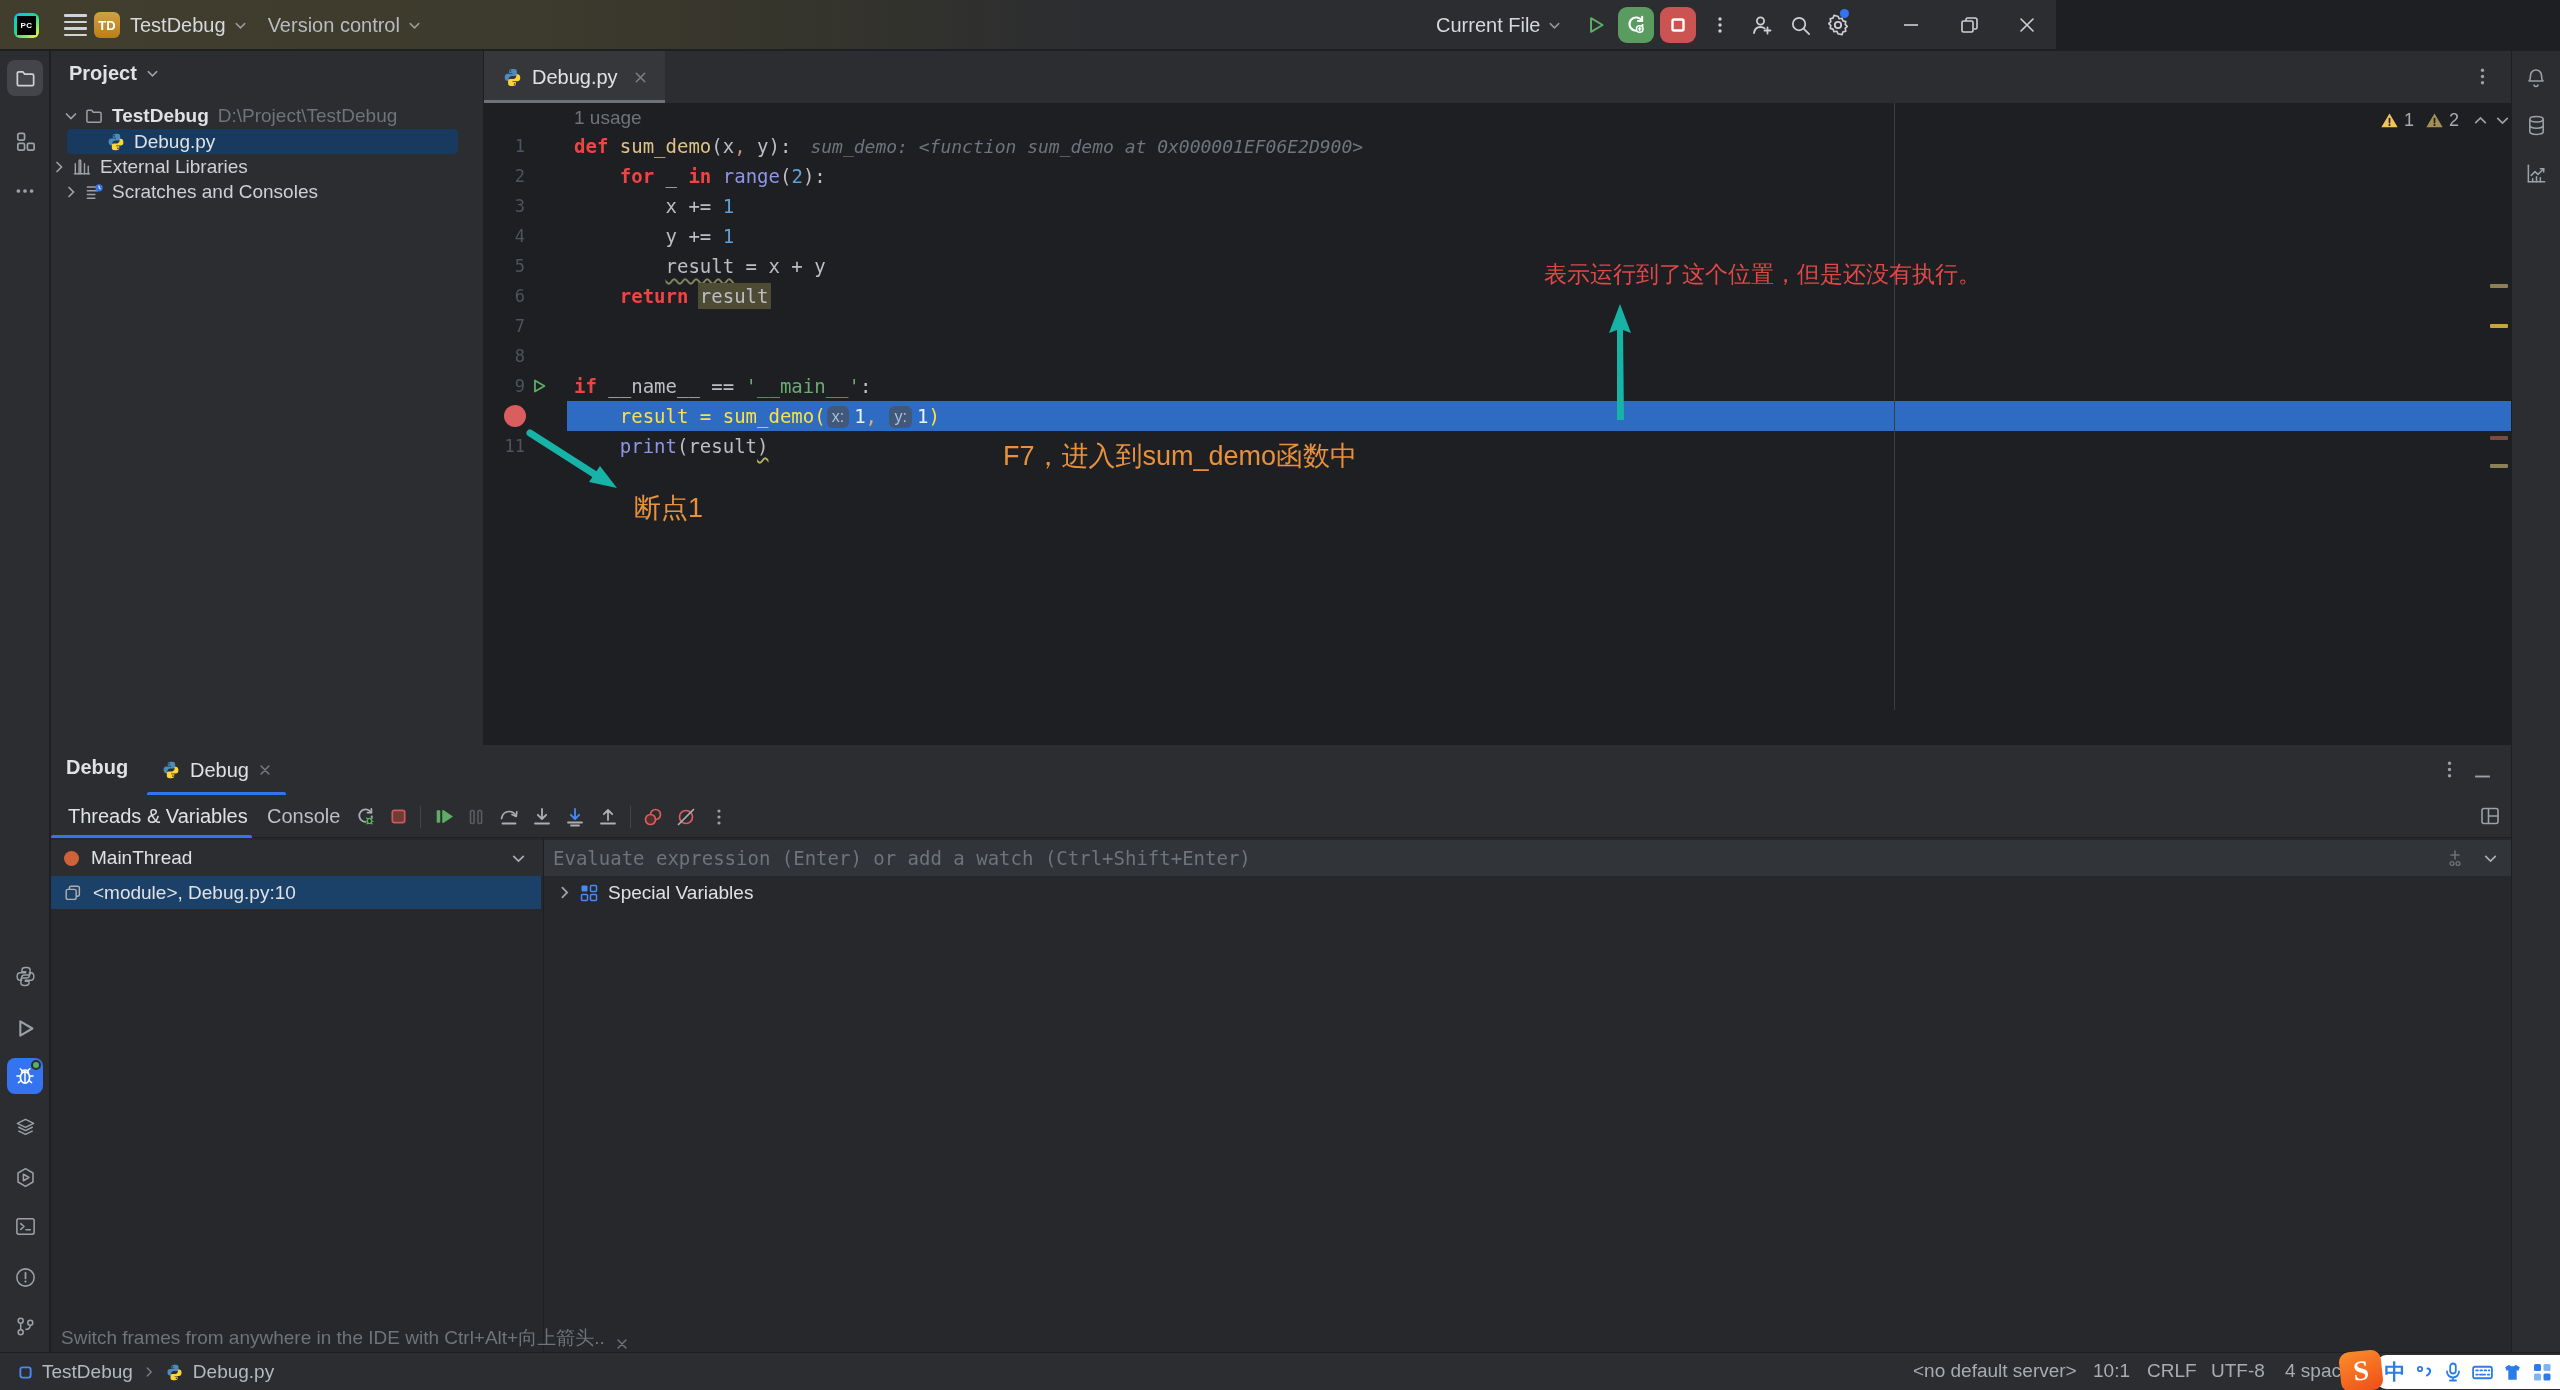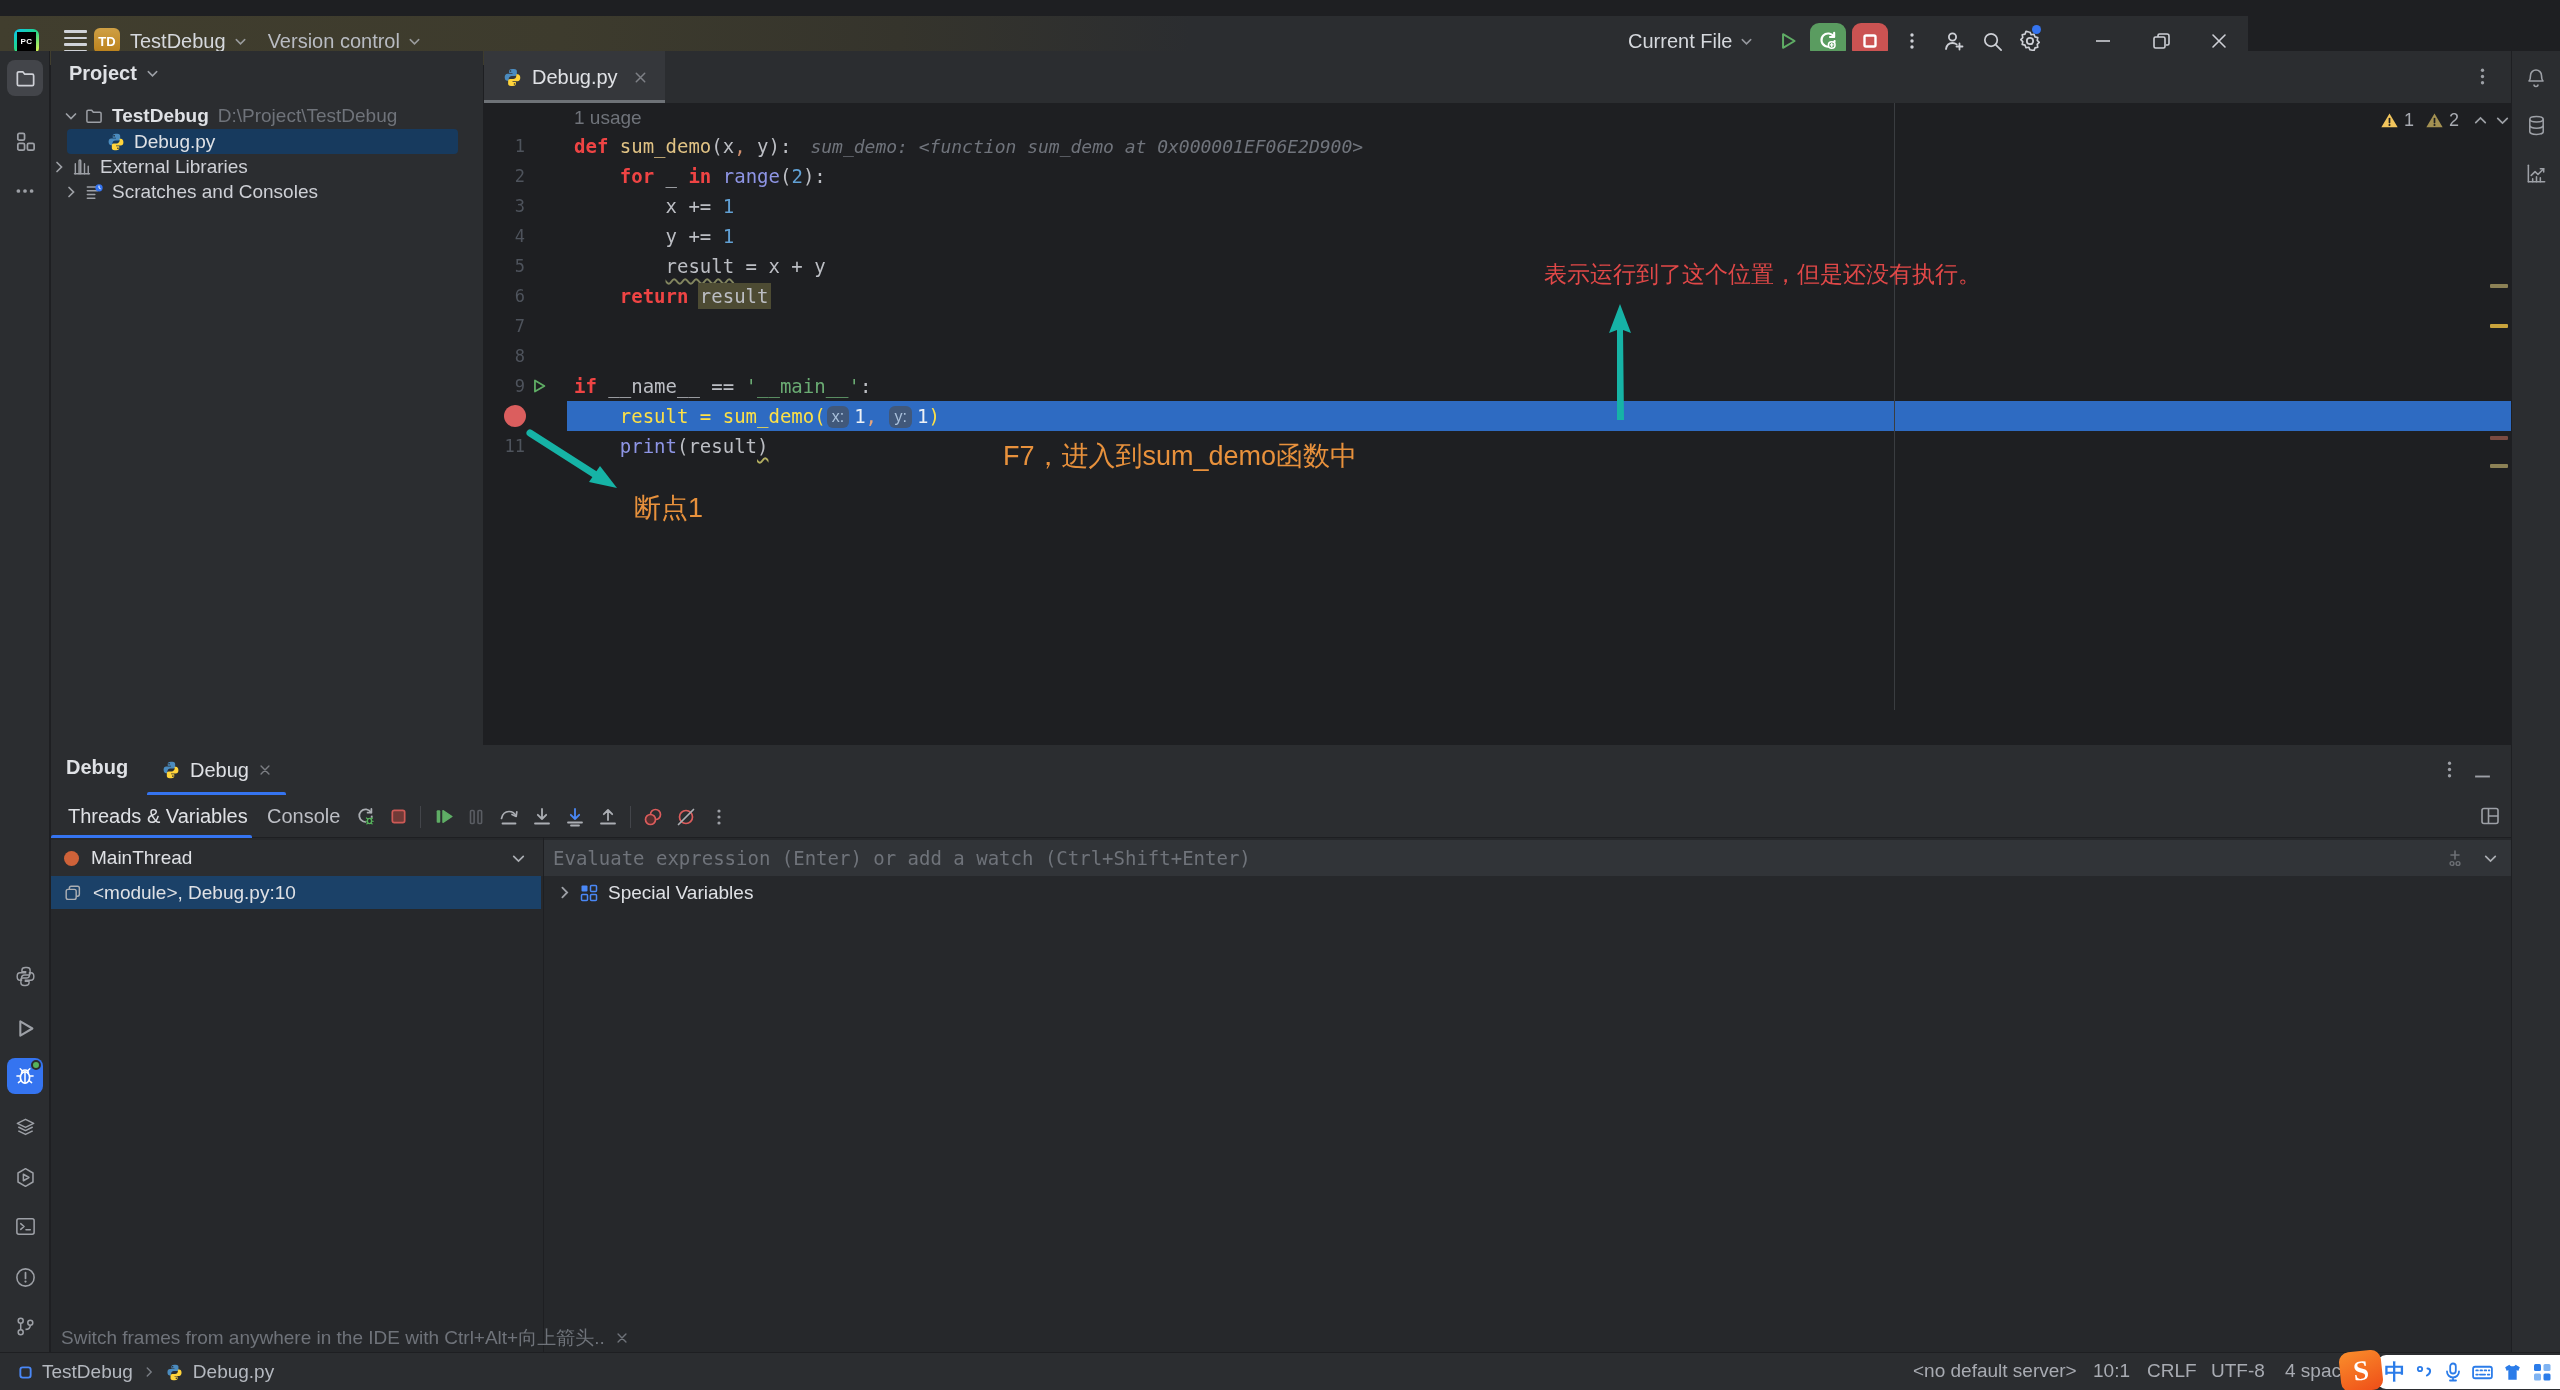--- a/index.html
+++ b/index.html
@@ -2,21 +2,21 @@
 <html><head>
 <meta charset="utf-8">
 <style>
   * { margin:0; padding:0; box-sizing:border-box; }
   html,body { width:2560px; height:1390px; overflow:hidden; background:#1E1F22; }
   body { font-family:"Liberation Sans", sans-serif; color:#DFE1E5; }
   .abs { position:absolute; }
   #app { position:relative; width:2560px; height:1390px; background:#1E1F22; }
 
   
-  #titlebar { left:0; top:16px; width:2248px; height:50px;
+  #titlebar { left:0; top:0; width:2056px; height:50px;
     background:linear-gradient(90deg,#413E2E 0%,#3D3B2D 25%,#35342C 40%,#2B2D30 53%,#2B2D30 100%);
     border-bottom:1px solid #1E1F22; }
   .tb-left { position:absolute; left:0; top:0; height:50px; display:flex; align-items:center; }
   .tb-right { position:absolute; right:0; top:0; height:50px; display:flex; align-items:center; }
   .tb-text { font-size:20px; color:#D5D8DD; }
   .tb-dim { color:#B8BBC2; }
   .chev { opacity:.75; }
   #pc-logo { width:25px; height:25px; margin-left:14px; border-radius:6px;
     background:linear-gradient(140deg,#07C3F2 0%,#21D789 46%,#FCF84A 100%); position:relative; }
   #pc-logo span { position:absolute; left:3px; top:3px; width:19px; height:19px; background:#000;
@@ -91,21 +91,21 @@
   .dbg-tab { position:absolute; top:0; height:43px; display:flex; align-items:center; font-size:20px; }
   .dbg-toolbar { position:absolute; left:300px; top:0; height:43px; display:flex; align-items:center; gap:11px; }
   .tbicon { width:22px; height:22px; display:flex; align-items:center; justify-content:center; }
   .tbsep { width:1px; height:22px; background:#43454A; margin:0; }
   #thread-row { position:absolute; left:0; top:95px; width:492px; height:36px; background:#2B2D30; display:flex; align-items:center; }
   #eval-row { position:absolute; left:493px; top:95px; width:1967px; height:36px; background:#313438; display:flex; align-items:center; }
   #eval-row .ph { font-family:"DejaVu Sans Mono", monospace; font-size:19px; color:#6F737A; margin-left:9px; }
   #frame-row { position:absolute; left:0; top:131px; width:490px; height:33px; background:#1B4168; display:flex; align-items:center; color:#DFE1E5; font-size:19px; }
   #specvars-row { position:absolute; left:493px; top:131px; height:33px; display:flex; align-items:center; color:#DFE1E5; font-size:19px; }
   #dbg-vsplit { position:absolute; left:492px; top:93px; width:1px; height:514px; background:#1E1F22; }
-  #dbg-hint { position:absolute; left:10px; top:580px; font-size:19px; color:#6F737A; display:flex; align-items:center; gap:10px; }
+  #dbg-hint { position:absolute; left:10px; top:580px; font-size:19px; color:#6F737A; display:flex; align-items:flex-end; gap:10px; }
 
   
   #statusbar { left:0; top:1352px; width:2560px; height:38px; background:#2B2D30; border-top:1px solid #1E1F22; }
   #status-left { position:absolute; left:18px; top:0; height:38px; display:flex; align-items:center; gap:9px; font-size:19px; color:#B4B8BF; }
   #status-right { position:absolute; left:0; top:0; width:2560px; height:38px; font-size:19px; color:#A8ABB2; }
   #status-right span { position:absolute; top:7px; }
   #sogou { position:absolute; left:2340px; top:0px; width:220px; height:38px; }
   #sogou .pill { position:absolute; left:37px; top:2px; width:183px; height:34px; background:#FFFFFF; border-radius:9px 0 0 9px; display:flex; align-items:center; justify-content:space-around; padding:0 4px; }
   #sogou .slogo { position:absolute; left:0; top:-2px; width:42px; height:40px; border-radius:10px;
     background:linear-gradient(160deg,#F98D2B,#EF4E18); transform:rotate(-6deg);

